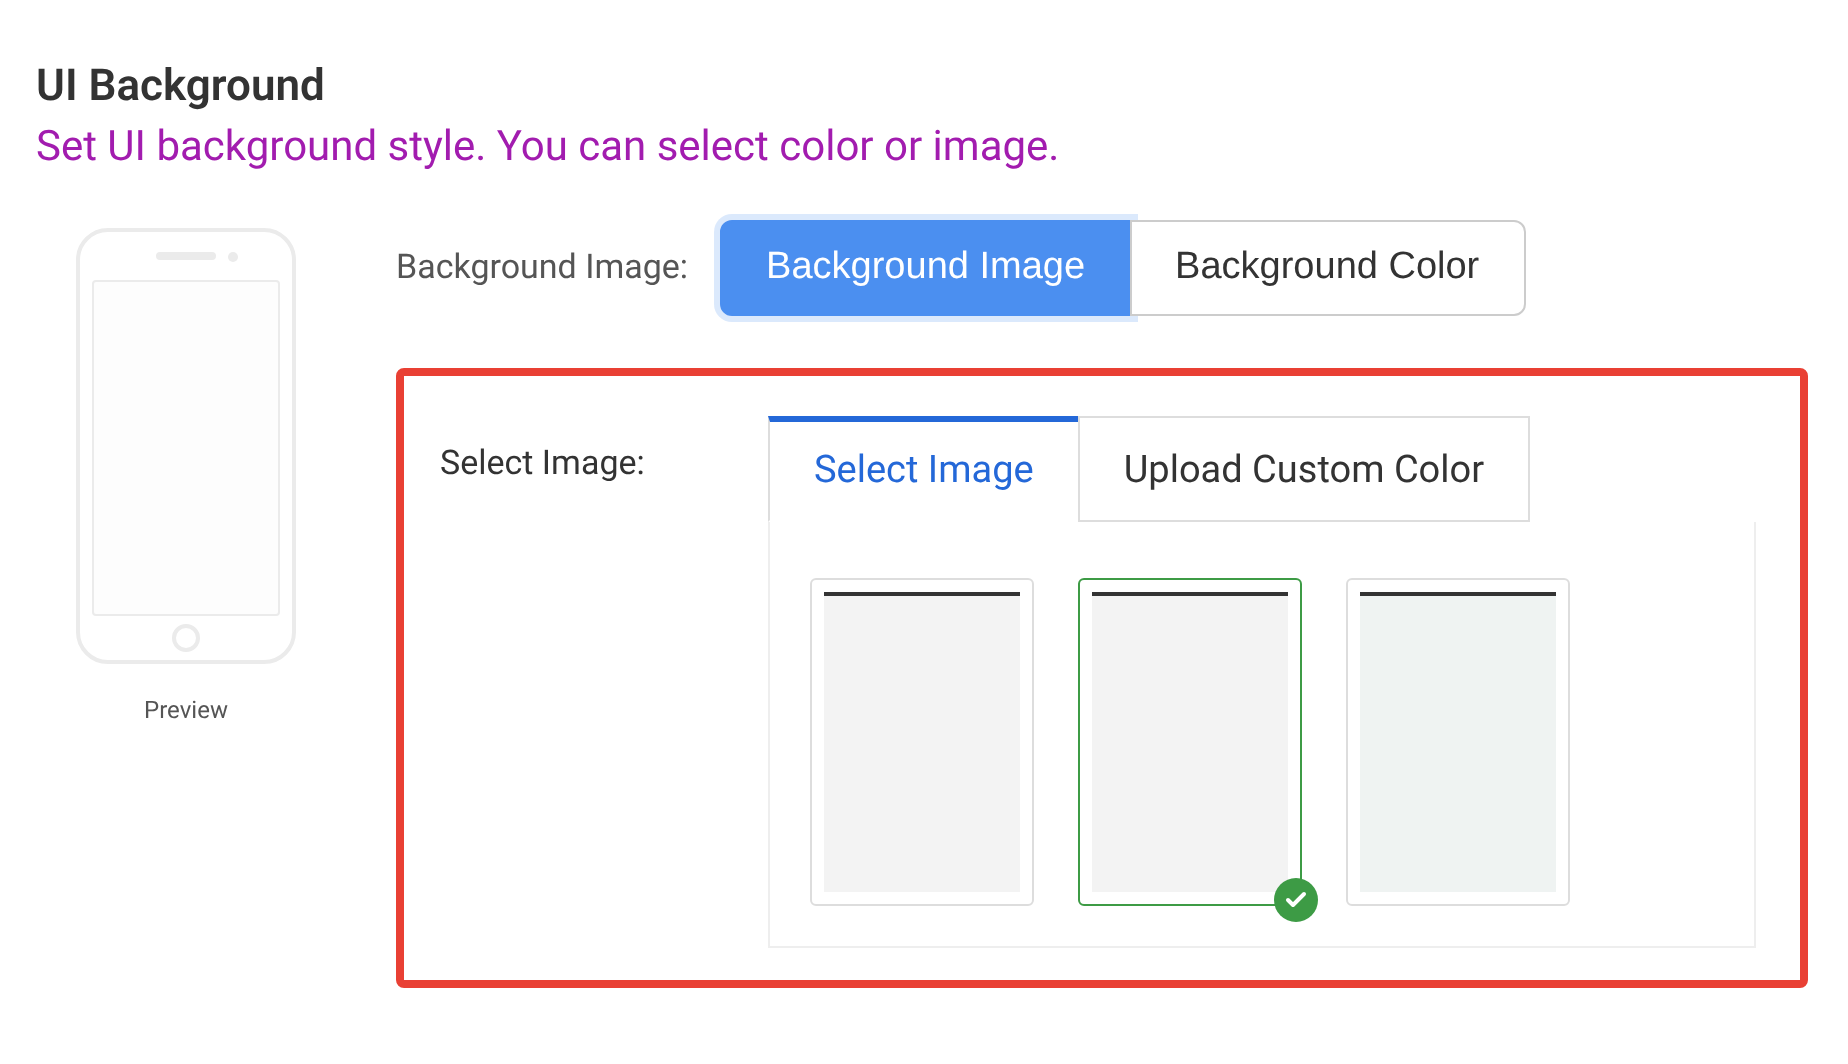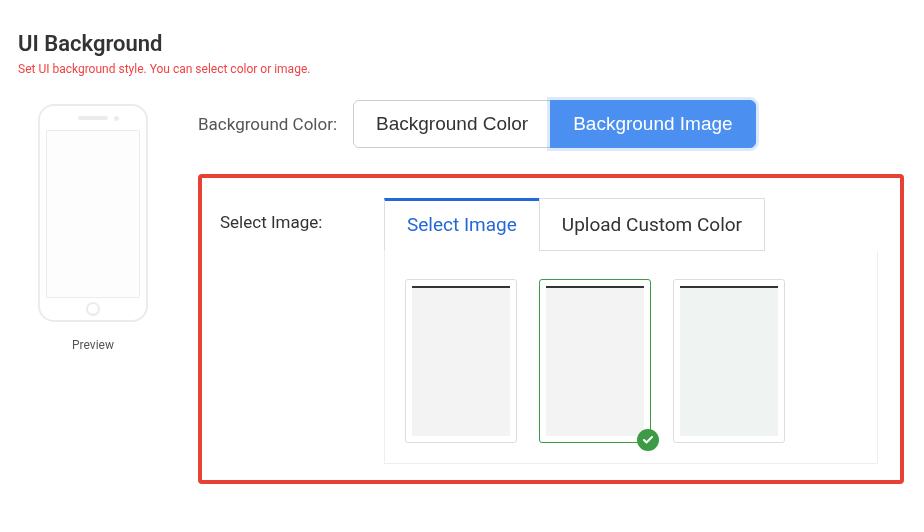--- a/index.html
+++ b/index.html
@@ -18,22 +18,22 @@
       padding: 20px 20px 0 18px;
       margin-top: 11px;
     }
     .title {
       font-size: 22px;
       font-weight: 600;
       color: #333;
       margin-bottom: 6px;
     }
     .subtitle {
-      font-size: 12px;
-      color: #ef4444;
+      font-size: 21px;
+      color: #a21caf;
       margin-bottom: 24px;
     }
     .main-row {
       display: flex;
       gap: 30px;
       align-items: flex-start;
     }
     .preview-col {
       width: 150px;
       display: flex;
@@ -234,24 +234,24 @@
         <div class="phone-speaker"></div>
         <div class="phone-camera"></div>
         <div class="phone-screen"></div>
         <div class="phone-home"></div>
       </div>
       <div class="preview-label">Preview</div>
     </div>
 
     <div class="config-col">
       <div class="bg-type-row">
-        <div class="bg-type-label">Background Color:</div>
+        <div class="bg-type-label">Background Image:</div>
         <div class="segmented">
+          <button class="seg-btn active">Background Image</button>
           <button class="seg-btn">Background Color</button>
-          <button class="seg-btn active">Background Image</button>
         </div>
       </div>
 
       <div class="highlight-box">
         <div class="tab-row">
           <div class="select-image-label">Select Image:</div>
           <div class="tabs">
             <div class="tab active">Select Image</div>
             <div class="tab">Upload Custom Color</div>
           </div>

